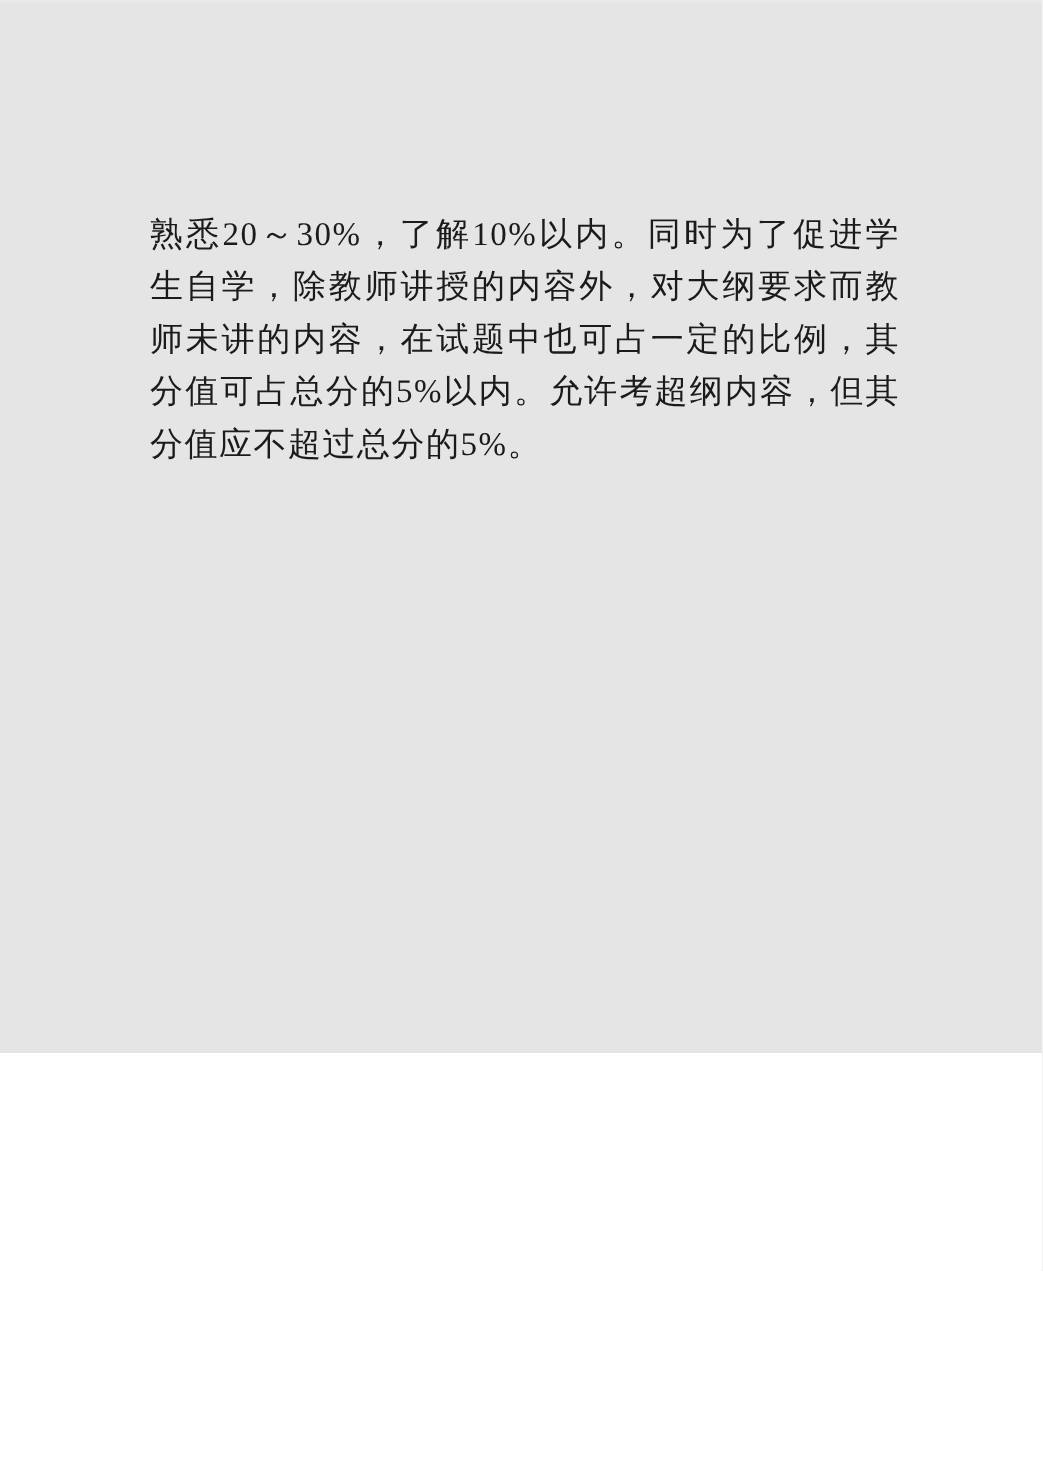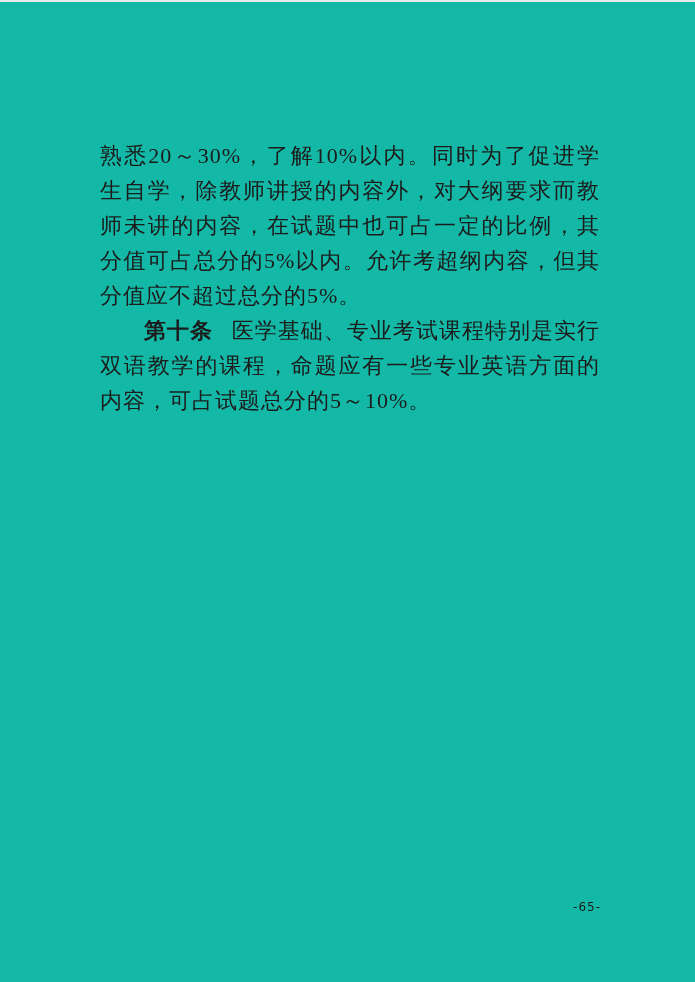--- a/index.html
+++ b/index.html
@@ -3,22 +3,22 @@
 <meta charset="utf-8">
 <style>
   html, body {
     margin: 0;
     padding: 0;
     background: #ffffff;
   }
   .page {
     position: relative;
     width: 695px;
-    height: 982px;
-    background: #14b8a6;
+    height: 702px;
+    background: #e5e5e5;
     border-top: 2px solid #e7eaec;
     box-sizing: border-box;
     overflow: hidden;
     font-family: "Liberation Serif", "DejaVu Serif", serif;
     color: #1b1b1b;
   }
   .content {
     position: absolute;
     left: 100px;
     top: 136px;
@@ -56,19 +56,18 @@
 </style>
 </head>
 <body>
 
 <div class="page">
   <div class="content">
 
     <p class="para"><span>熟悉20～30%，了解10%以内。同时为了促进学生自学，除教师讲授的内容外，对大纲要求而教师未讲的内容，在试题中也可占一定的比例，其分值可占总分的5%以内。允许考超纲内容，但其分值应不超过总分的5%。</span></p>
 
 
-    <p class="para indent"><span class="term">第十条</span><span>医学基础、专业考试课程特别是实行双语教学的课程，命题应有一些专业英语方面的内容，可占试题总分的5～10%。</span></p>
 
 
   </div>
 
   <div class="page-number">-65-</div>
 </div>
 
 </body></html>

